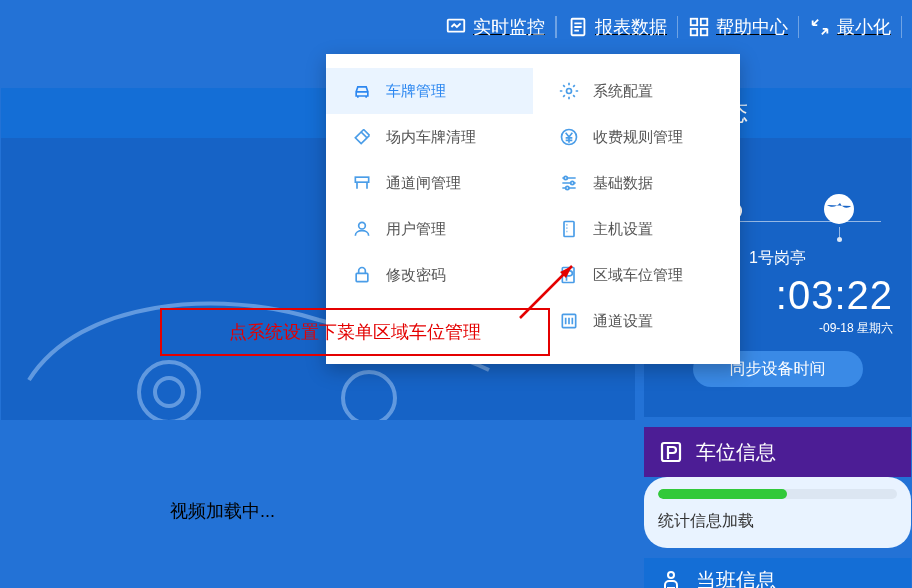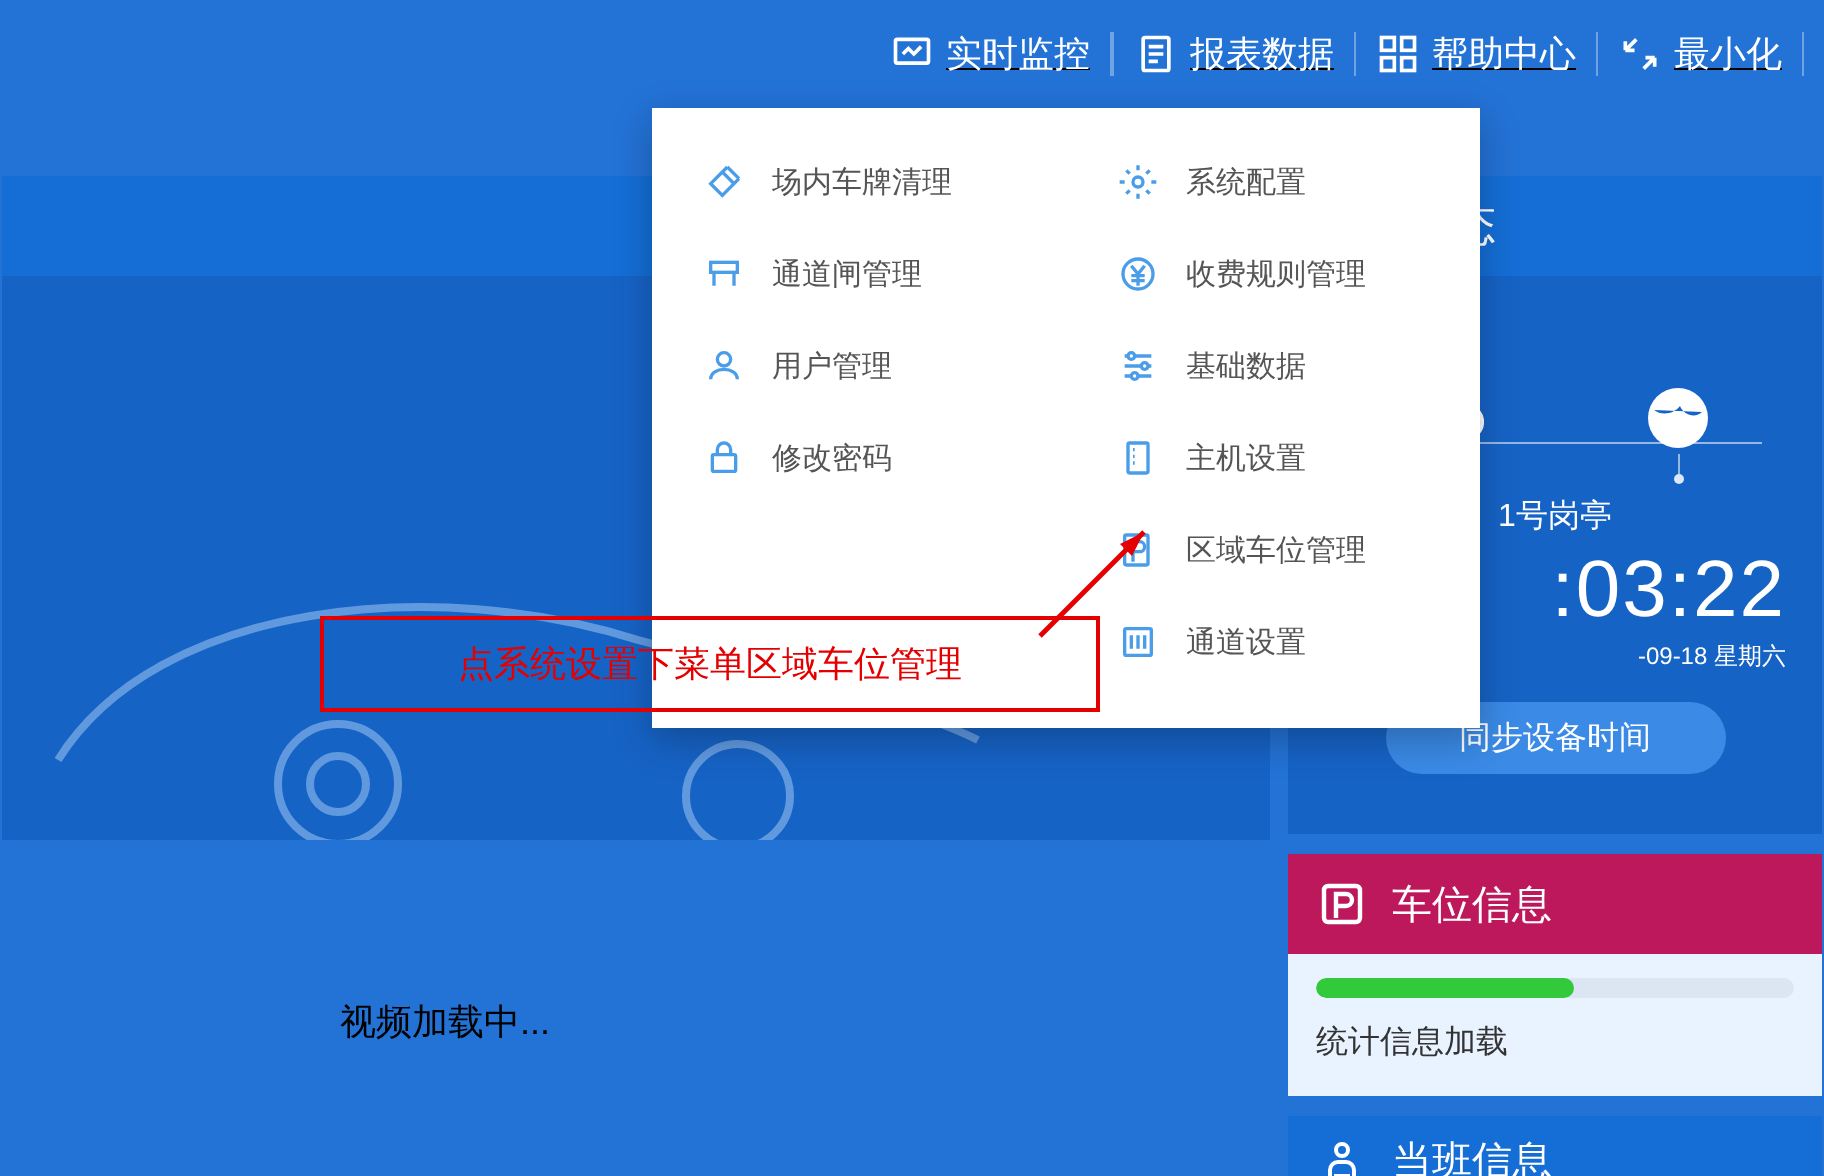--- a/index.html
+++ b/index.html
@@ -42,23 +42,23 @@
 .status-icons .linebase { position:absolute; bottom:20px; left:16px; right:16px; height:1px; background:rgba(255,255,255,0.55); }
 .icon-col { display:flex; flex-direction:column; align-items:center; }
 .icon-col .stem { width:1px; height:10px; background:rgba(255,255,255,0.55); }
 .icon-col .dot { width:5px; height:5px; border-radius:50%; background:rgba(255,255,255,0.85); }
 .station-label { text-align:center; color:#fff; font-size:16px; margin-top:6px; }
 .time-big { font-size:40px; letter-spacing:1px; text-align:right; padding-right:4px; margin-top:4px; }
 .date-line { text-align:right; font-size:12px; padding-right:4px; margin-top:2px; }
 .sync-btn { margin:14px auto 12px auto; width:170px; height:36px; border-radius:18px; background:#3a8ae6; color:#fff; display:flex; align-items:center; justify-content:center; font-size:16px; cursor:pointer; }
 
 .side .gap { height:10px; background:#2372d6; }
-.headerbar { height:50px; background:#be185d; display:flex; align-items:center; color:#fff; font-size:20px; padding-left:14px; }
+.headerbar { height:50px; background:#4c1d95; display:flex; align-items:center; color:#fff; font-size:20px; padding-left:14px; }
 .headerbar .hicon { width:26px; height:26px; margin-right:12px; display:flex; align-items:center; justify-content:center; }
-.parking-body { background:#e9f3ff; padding:12px 14px 16px 14px; }
+.parking-body { background:#e9f3ff; padding:12px 14px 16px 14px;border-radius:23px; }
 .prog-track { height:10px; border-radius:5px; background:#dce6f2; overflow:hidden; margin-bottom:12px; }
 .prog-fill { height:100%; width:54%; background:#32c93a; border-radius:5px; }
 .stat-label { color:#333; font-size:16px; }
 
 .duty-bar { height:44px; background:#146ed6; display:flex; align-items:center; color:#fff; font-size:20px; padding-left:14px; }
 .duty-bar .hicon { width:26px; height:26px; margin-right:12px; display:flex; align-items:center; justify-content:center; }
 </style>
 </head>
 <body>
 
@@ -108,20 +108,28 @@
         <circle cx="150" cy="122" r="14"></circle>
       <circle cx="350" cy="128" r="26"></circle>
     </svg>
   </div>
 </div>
 <div class="videomsg">视频加载中...</div>
 
 <div class="dropdown">
   <div class="cols">
     <div class="col">
+      <div class="menuitem active">
+        <span class="mi-icon">
+            <svg width="20" height="20" viewBox="0 0 24 24" fill="none" stroke-width="2">
+              <path d="M5 13l2-6h10l2 6M5 13h14v5H5zM7 18v2M17 18v2"></path>
+            </svg>
+          </span>
+        <span>车牌管理</span>
+      </div>
       <div class="menuitem">
         <span class="mi-icon">
             <svg width="20" height="20" viewBox="0 0 24 24" fill="none" stroke-width="2">
               <path d="M14 3l7 7M14 3l-3 3 7 7 3-3M11 6L4 13l7 7 7-7"></path>
             </svg>
           </span>
         <span>场内车牌清理</span>
       </div>
       <div class="menuitem">
         <span class="mi-icon">

